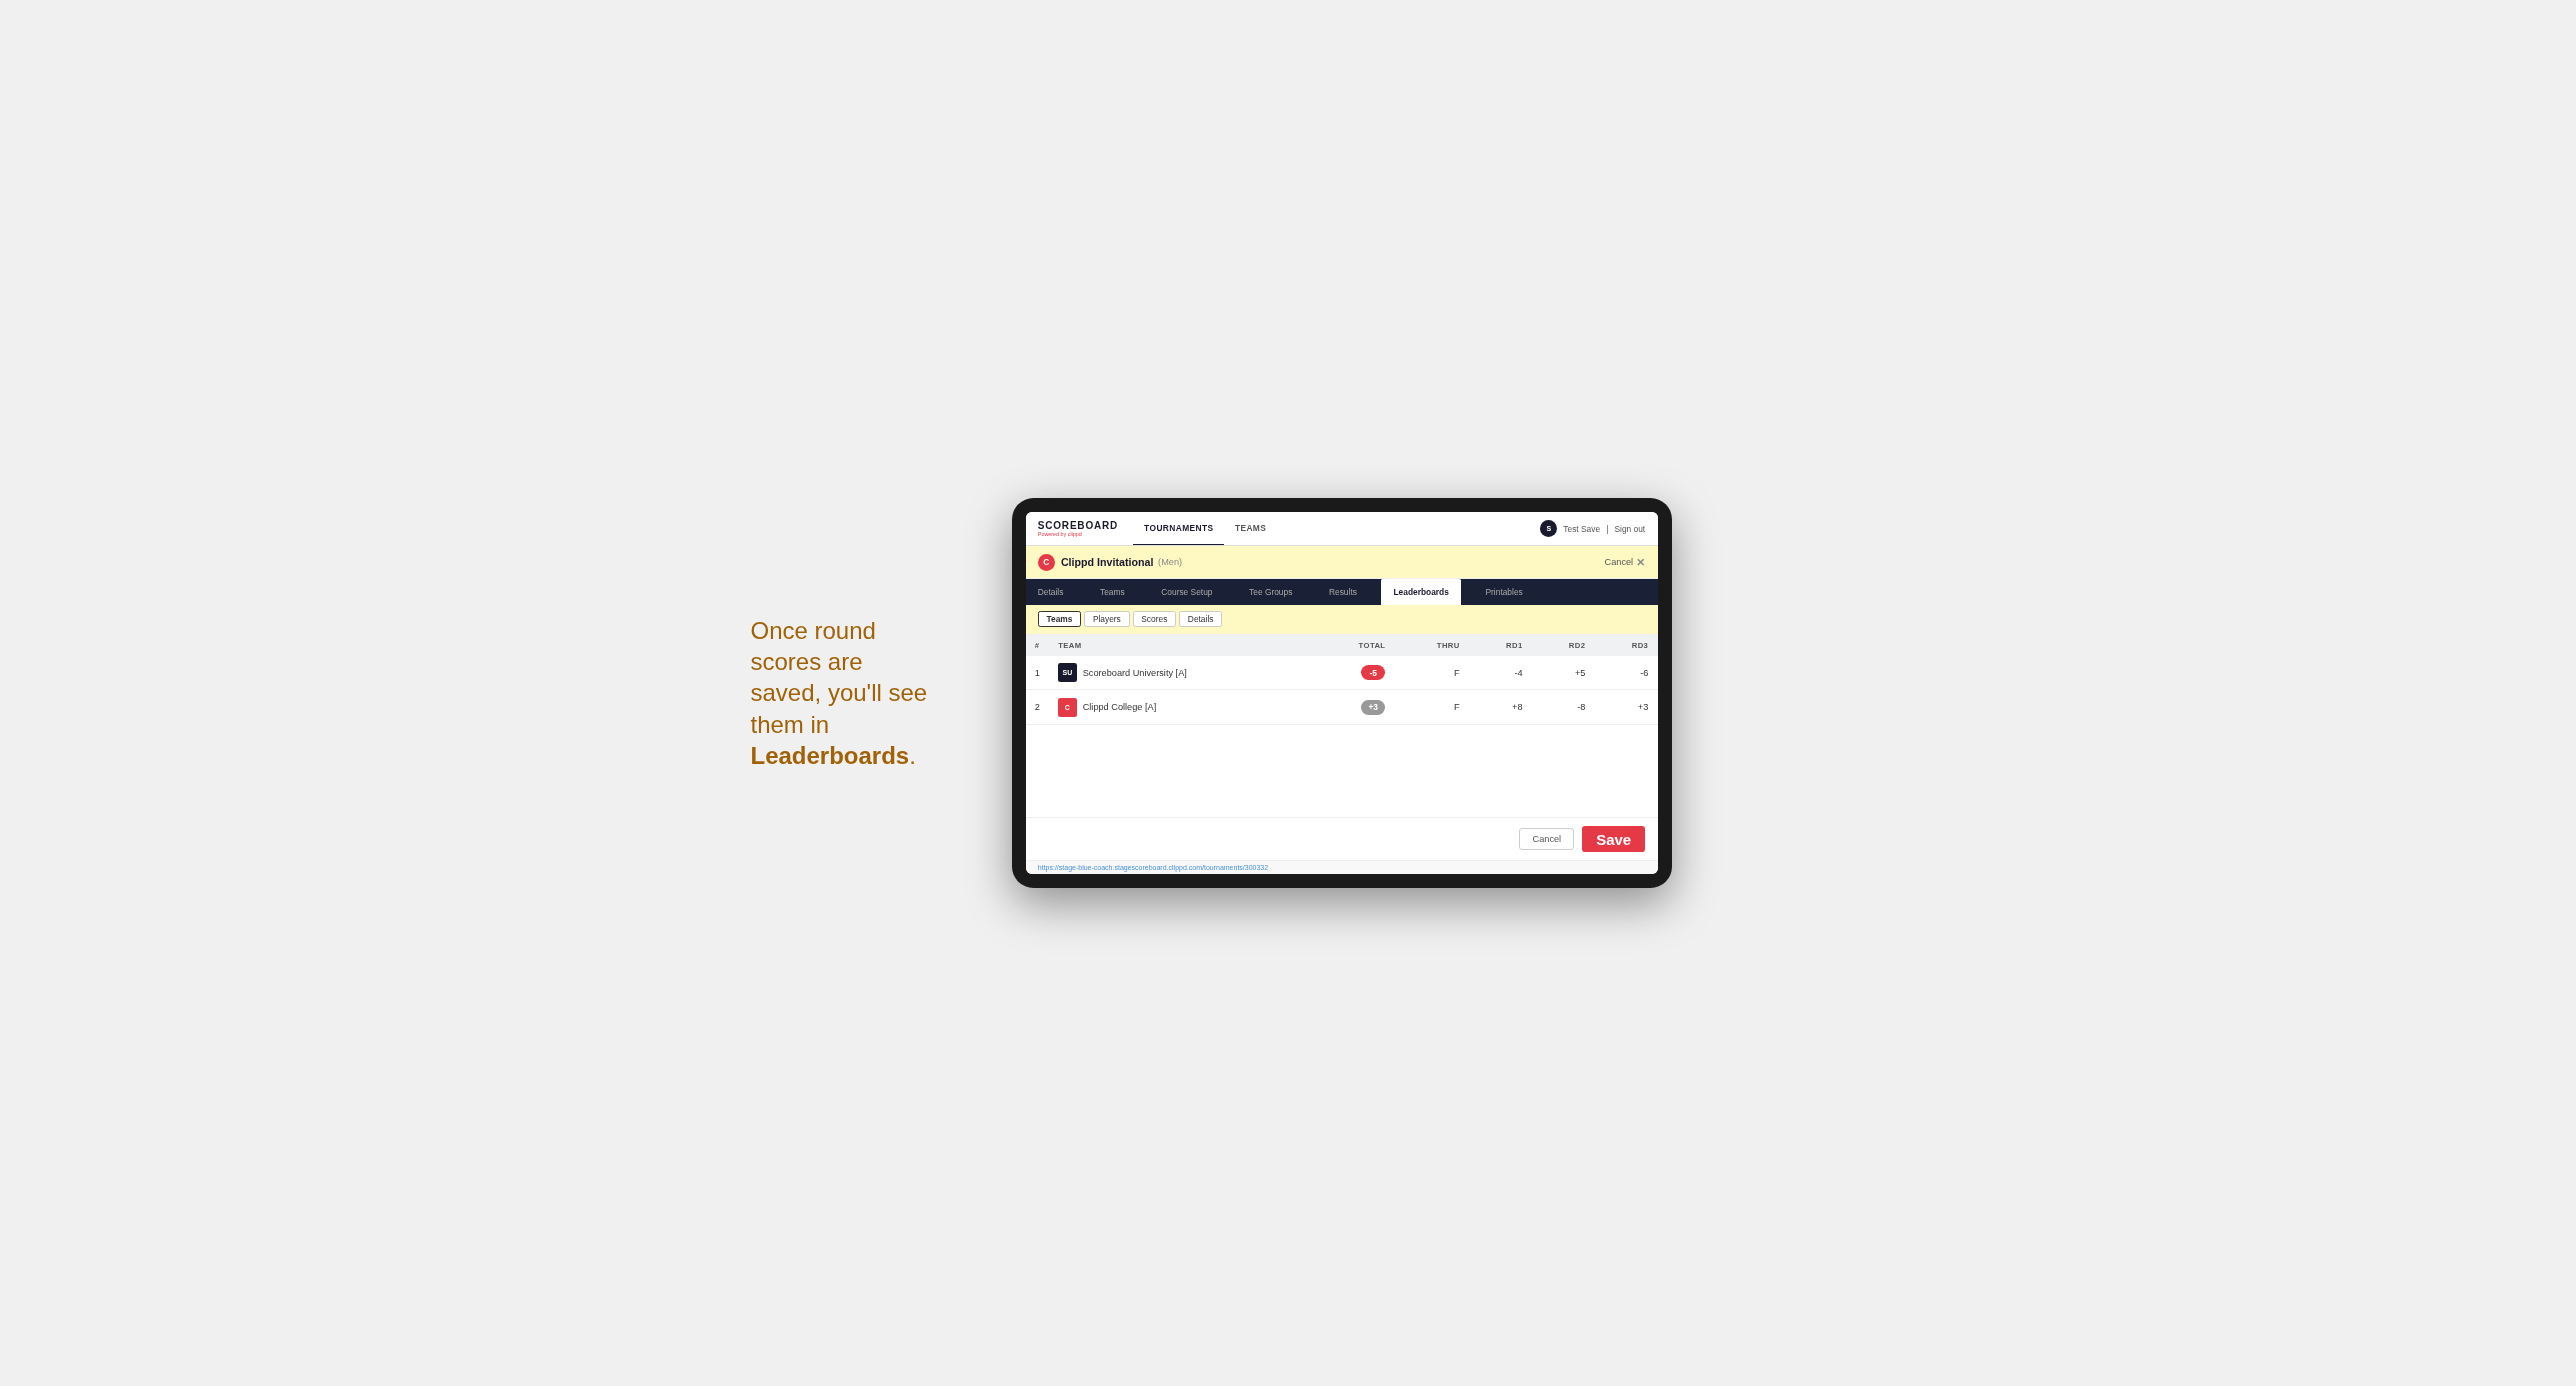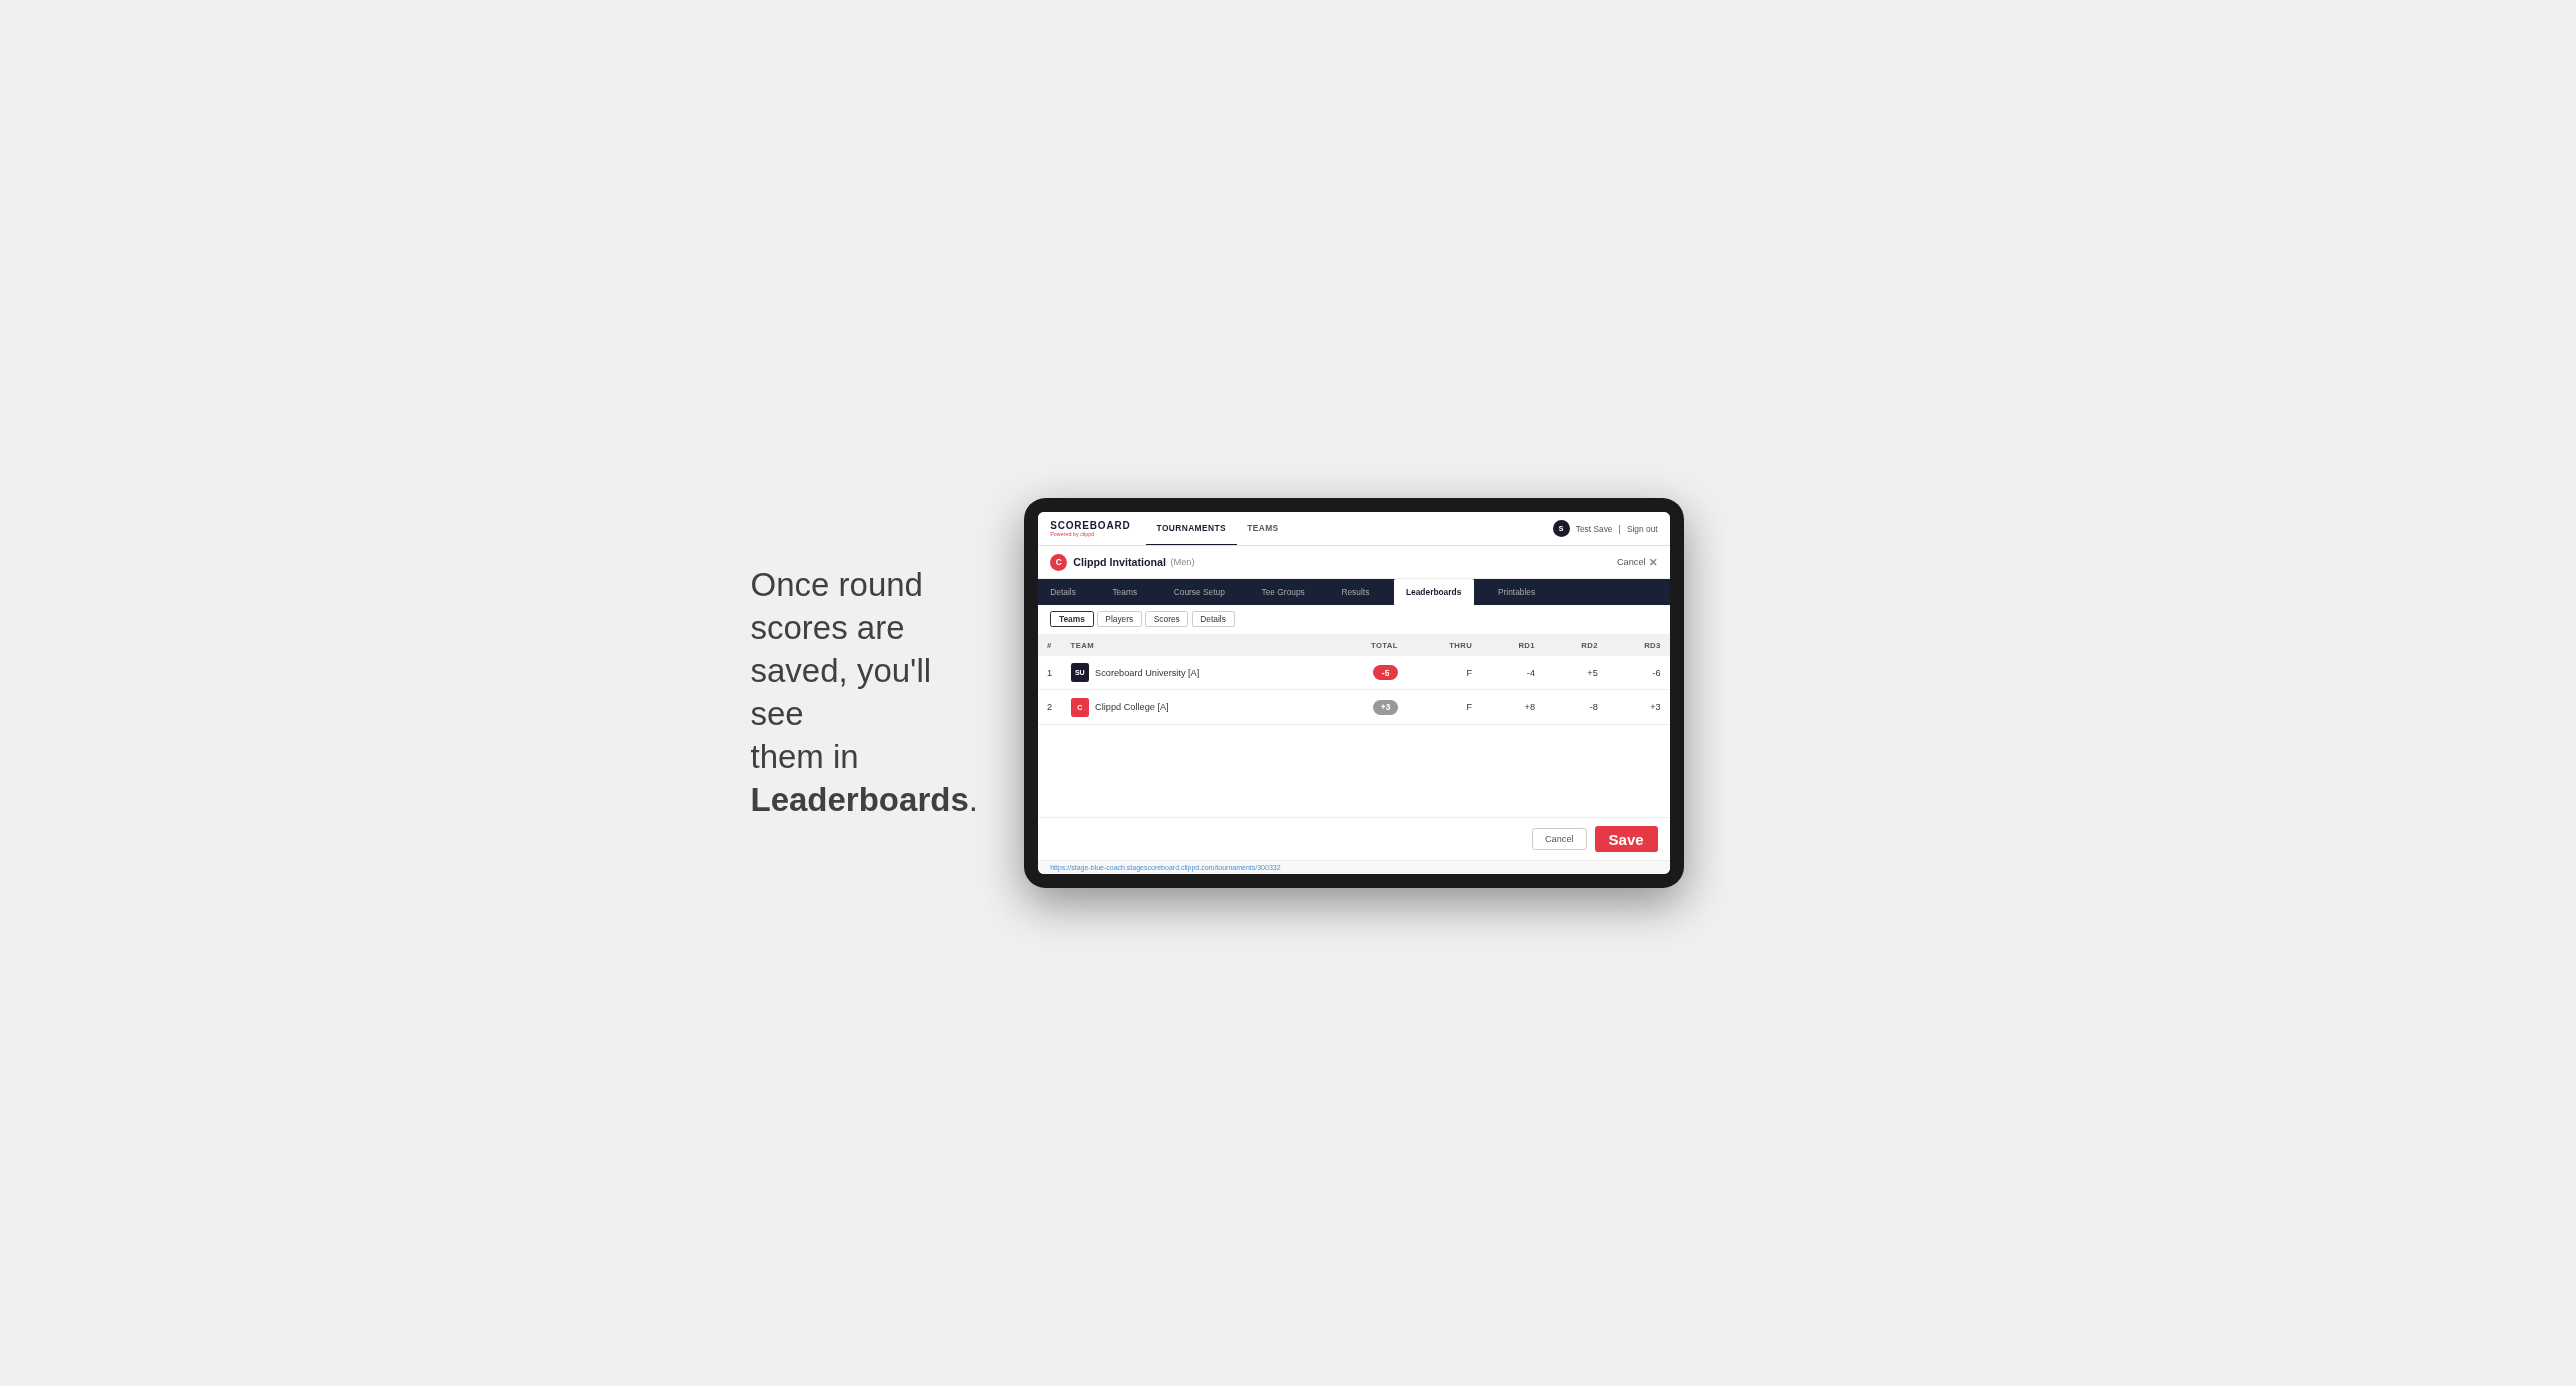--- a/index.html
+++ b/index.html
@@ -16,39 +16,39 @@
     .page-wrapper {
       display: flex;
       align-items: center;
       gap: 46px;
       width: 100%;
       max-width: 1075px;
     }
 
     .left-text {
       flex: 0 0 215px;
-      font-size: 33px;
+      font-size: 24px;
       line-height: 1.3;
-      color: #404040;
+      color: #a16207;
     }
     .left-text strong {
       font-weight: 900;
     }
 
     .tablet-outer {
       flex: 1;
       background: #1a1a1a;
       border-radius: 21.5px;
       padding: 14px;
       box-shadow: 0 15.4px 46px rgba(0,0,0,0.4);
       max-width: 660px;
     }
 
     .tablet-screen {
-      background: #ffffff;
+      background: #fef9c3;
       border-radius: 6.1px;
       overflow: hidden;
       display: flex;
       flex-direction: column;
     }
 
     
     .top-nav {
       background: #fff;
       border-bottom: 0.8px solid #ddd;

